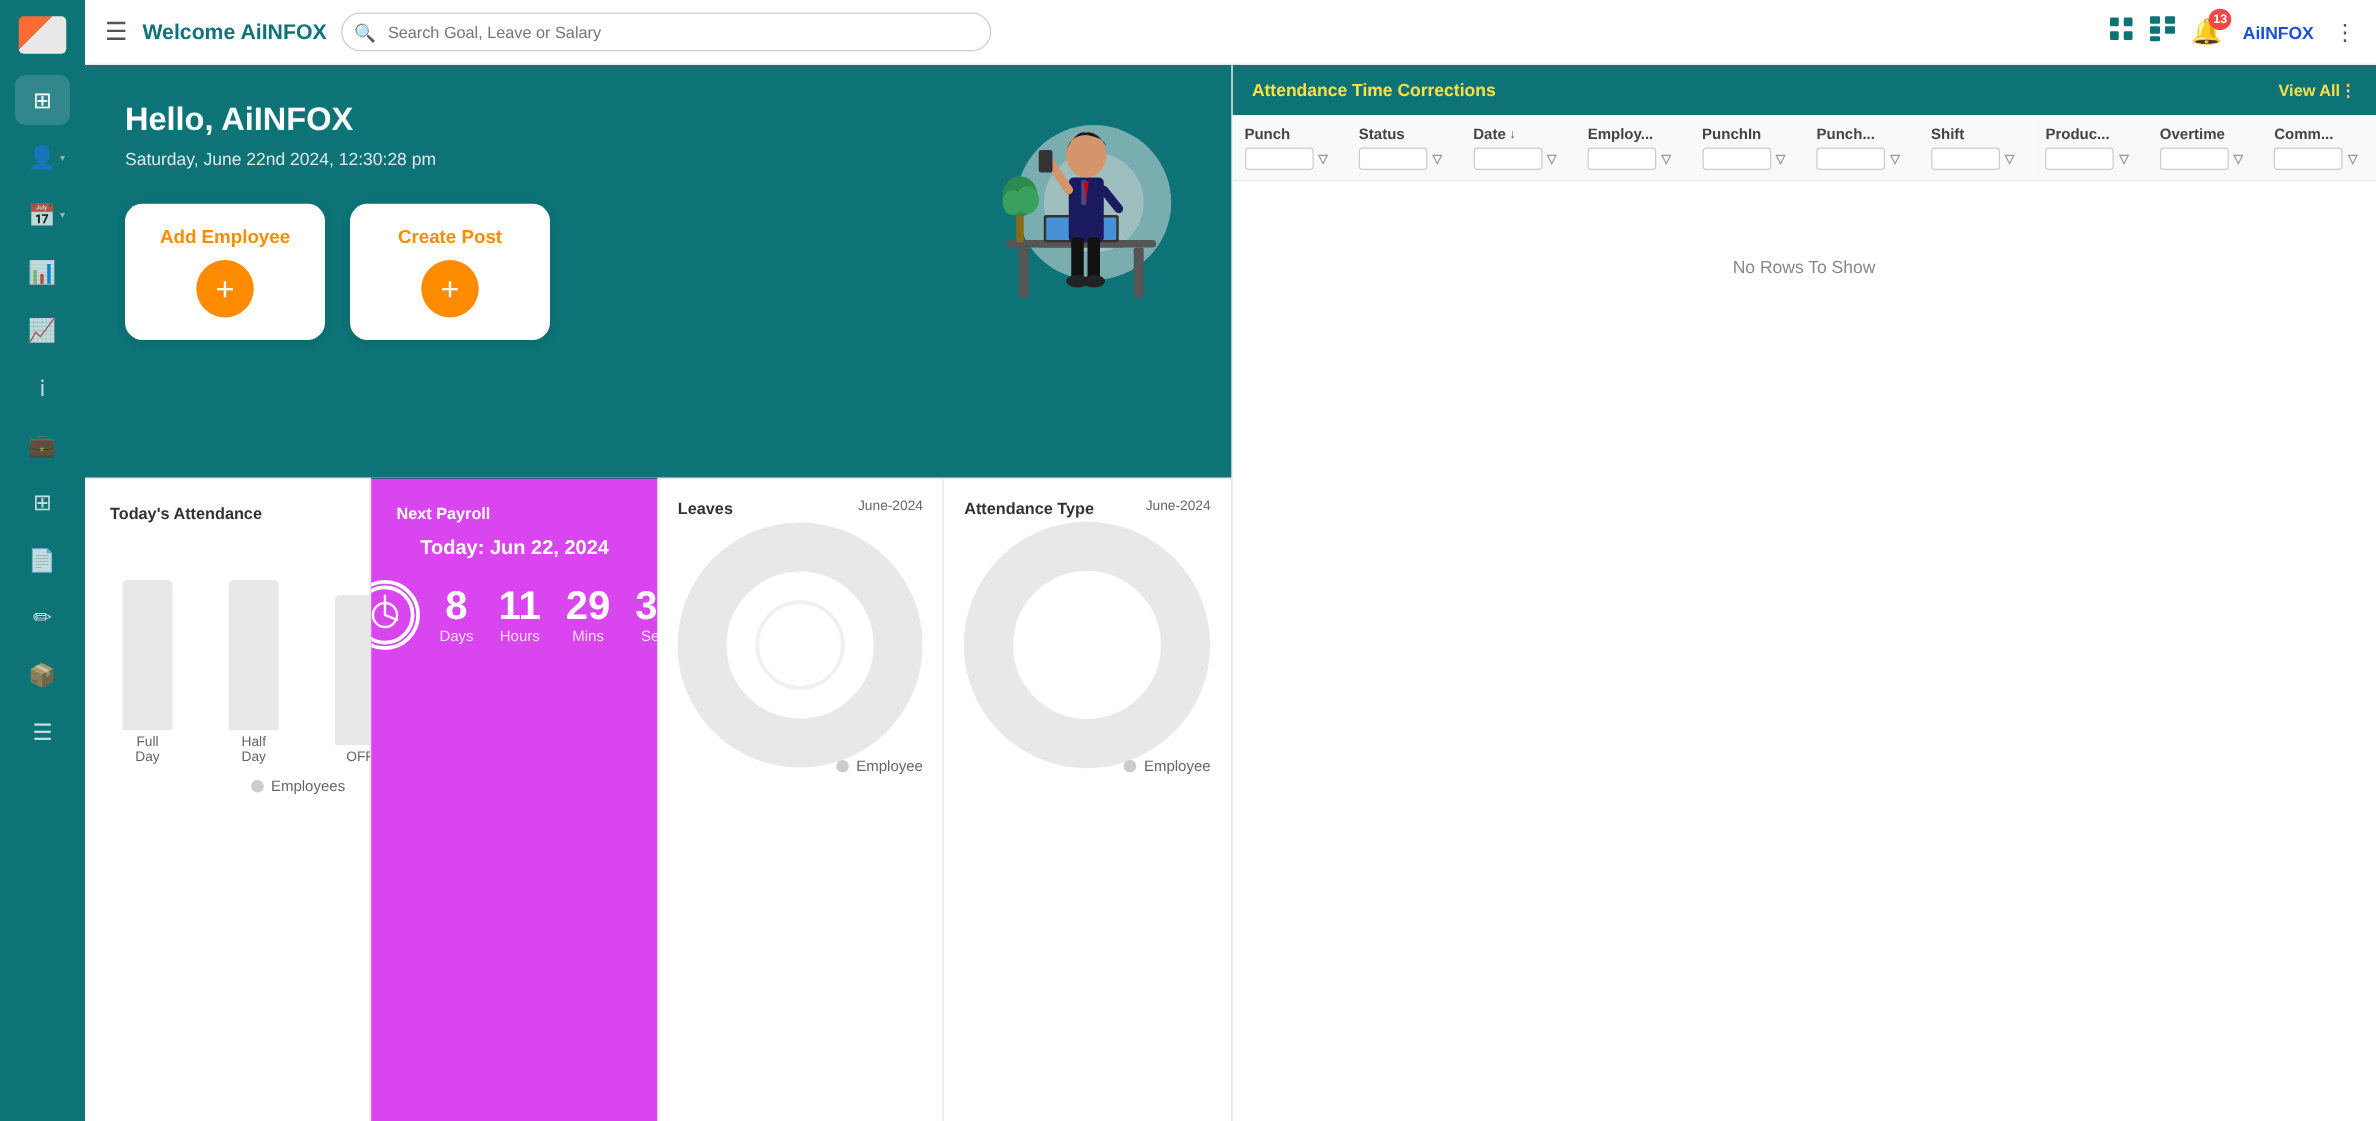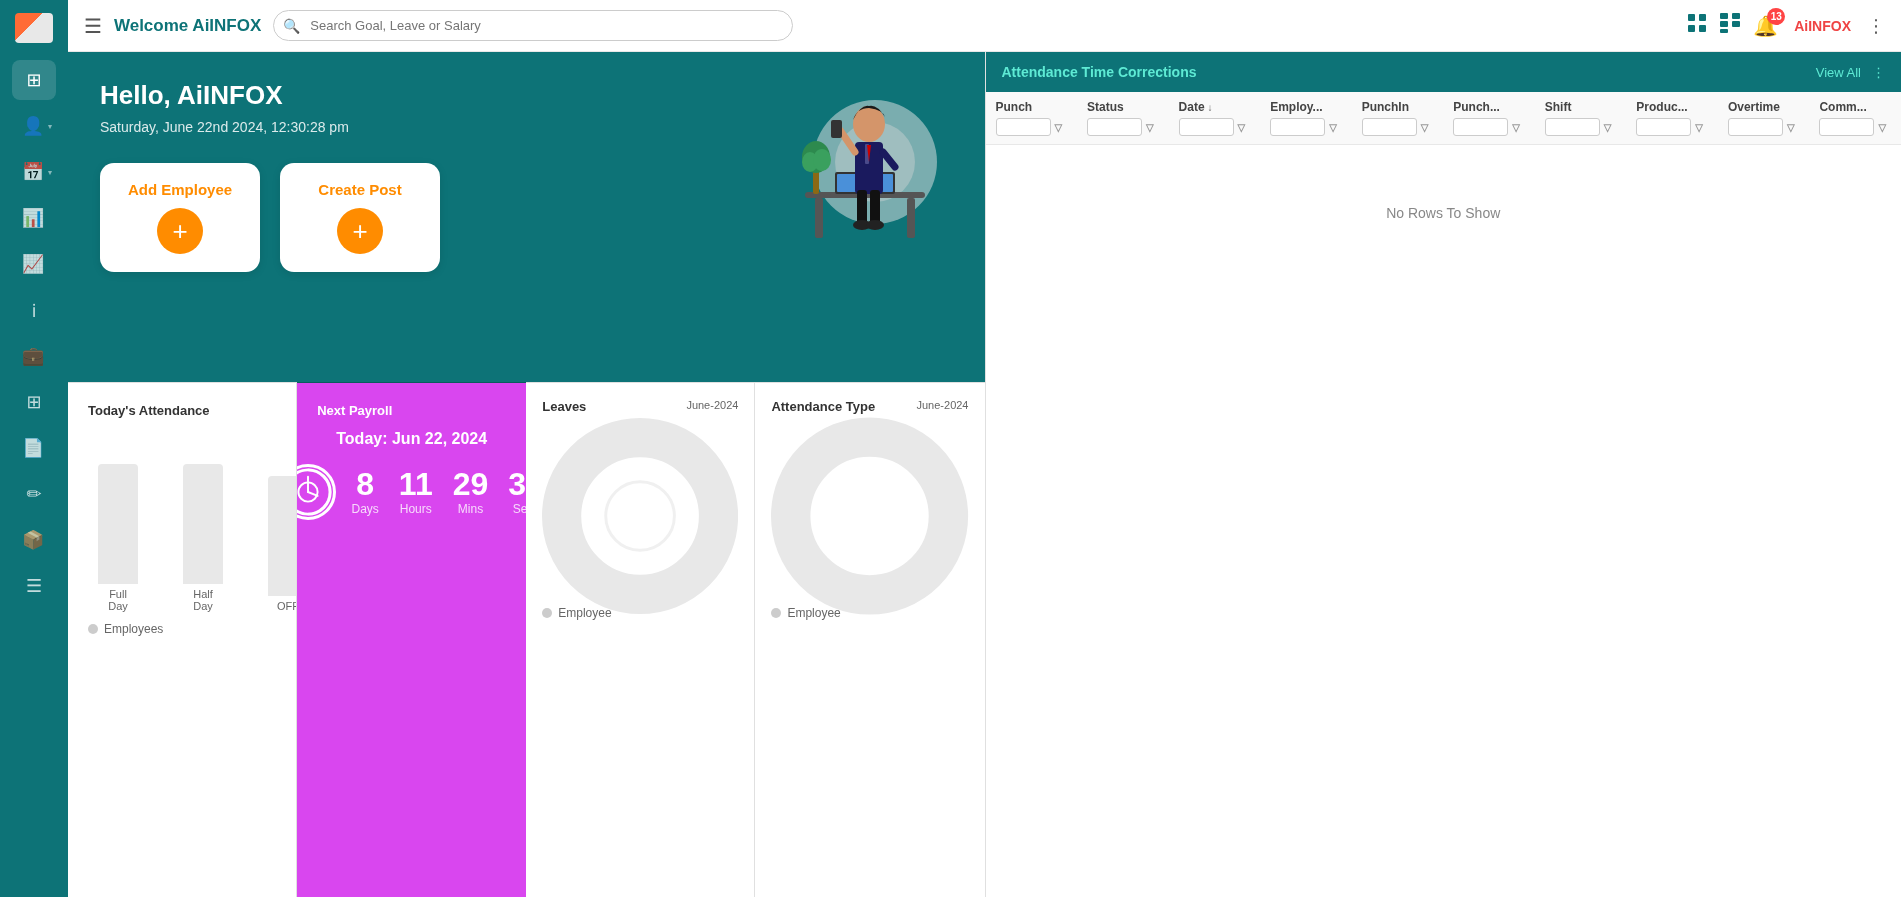--- a/index.html
+++ b/index.html
@@ -128,21 +128,21 @@
       width: 18px;
       height: 17px;
       display: flex;
       align-items: center;
       justify-content: center;
       font-weight: bold;
     }
     .topnav-user {
       font-size: 14px;
       font-weight: 600;
-      color: #ef4444;
+      color: #1d4ed8;
       cursor: pointer;
     }
     .topnav-menu-icon {
       font-size: 18px;
       color: #555;
       cursor: pointer;
     }
 
     
     .hero {
@@ -211,37 +211,38 @@
       grid-column: 2;
       grid-row: 1 / 3;
       background: #fff;
       display: flex;
       flex-direction: column;
       border-left: 1px solid #e0e0e0;
       overflow: hidden;
     }
     .corrections-header {
       background: #0d7377;
-      color: #5eead4;
+      color: #fde047;
       display: flex;
       align-items: center;
       justify-content: space-between;
       padding: 12px 16px;
       flex-shrink: 0;
     }
     .corrections-title {
       font-size: 14px;
       font-weight: 600;
     }
     .corrections-viewall {
       font-size: 13px;
       cursor: pointer;
       display: flex;
       align-items: center;
-      gap: 11px;
+      gap: 0;
+      font-weight: bold;
     }
     .corrections-table {
       flex: 1;
       overflow-x: auto;
       overflow-y: auto;
     }
     .corrections-table table {
       width: 100%;
       border-collapse: collapse;
       font-size: 12px;
@@ -318,20 +319,21 @@
       color: #666;
       text-align: center;
     }
     .chart-legend {
       display: flex;
       align-items: center;
       gap: 6px;
       margin-top: 10px;
       font-size: 12px;
       color: #666;
+      justify-content: flex-end;
     }
     .legend-dot {
       width: 10px;
       height: 10px;
       border-radius: 50%;
       background: #ccc;
     }
 
     
     .next-payroll {

